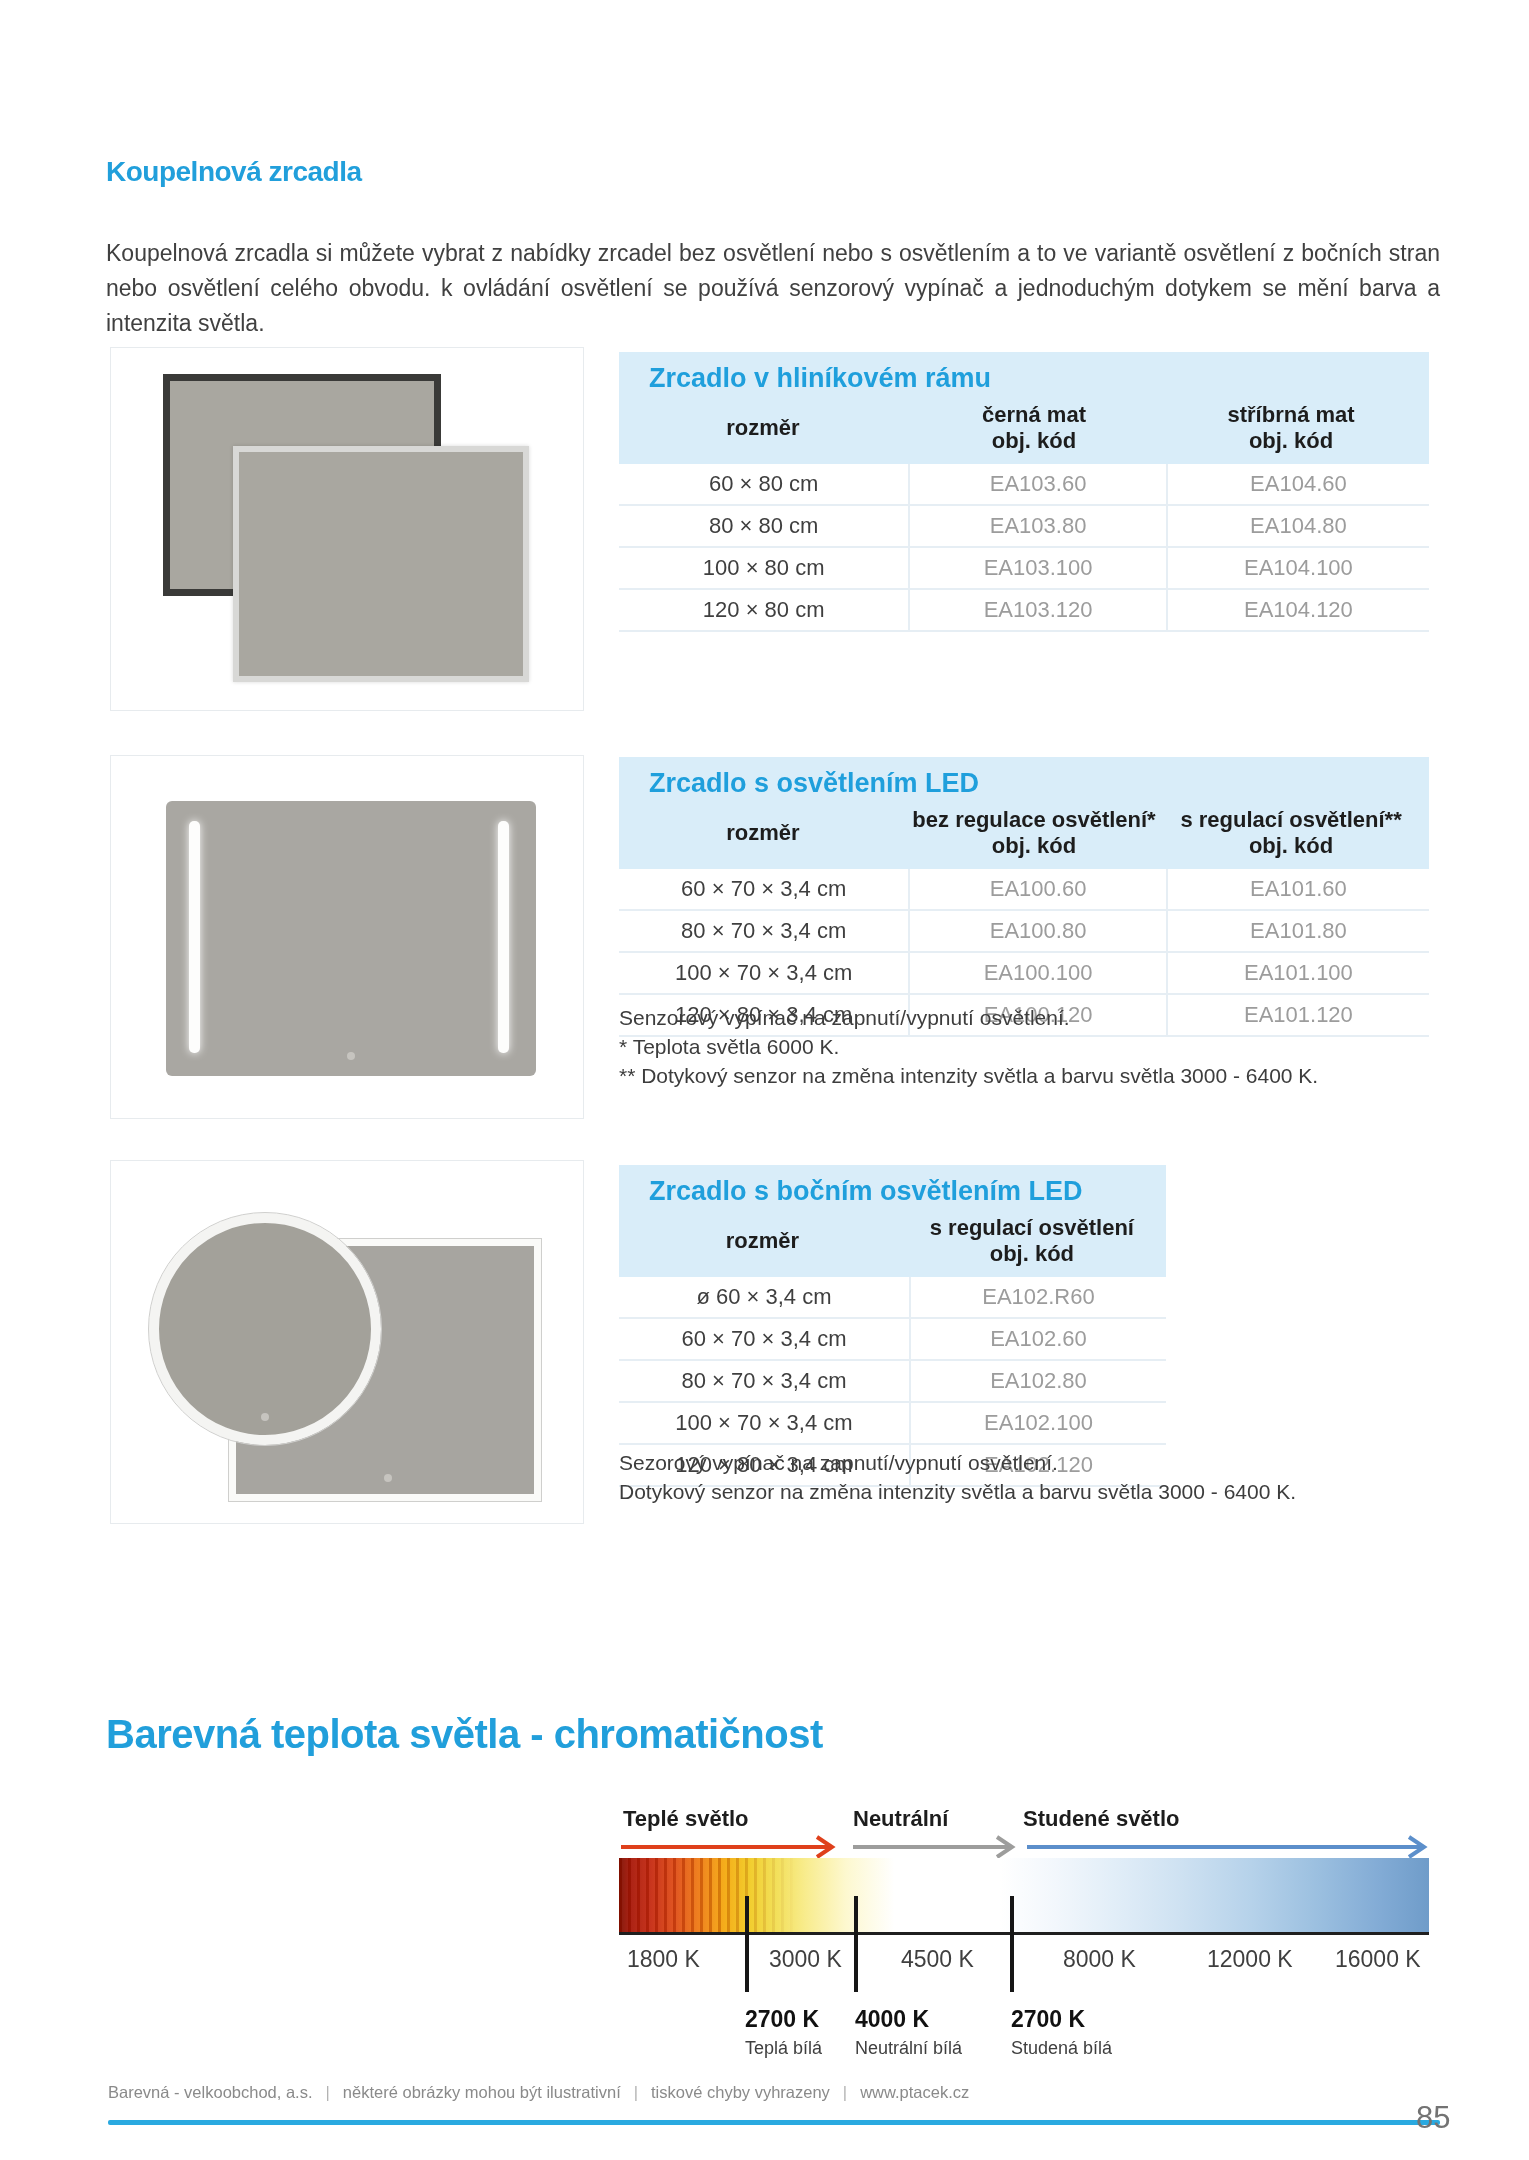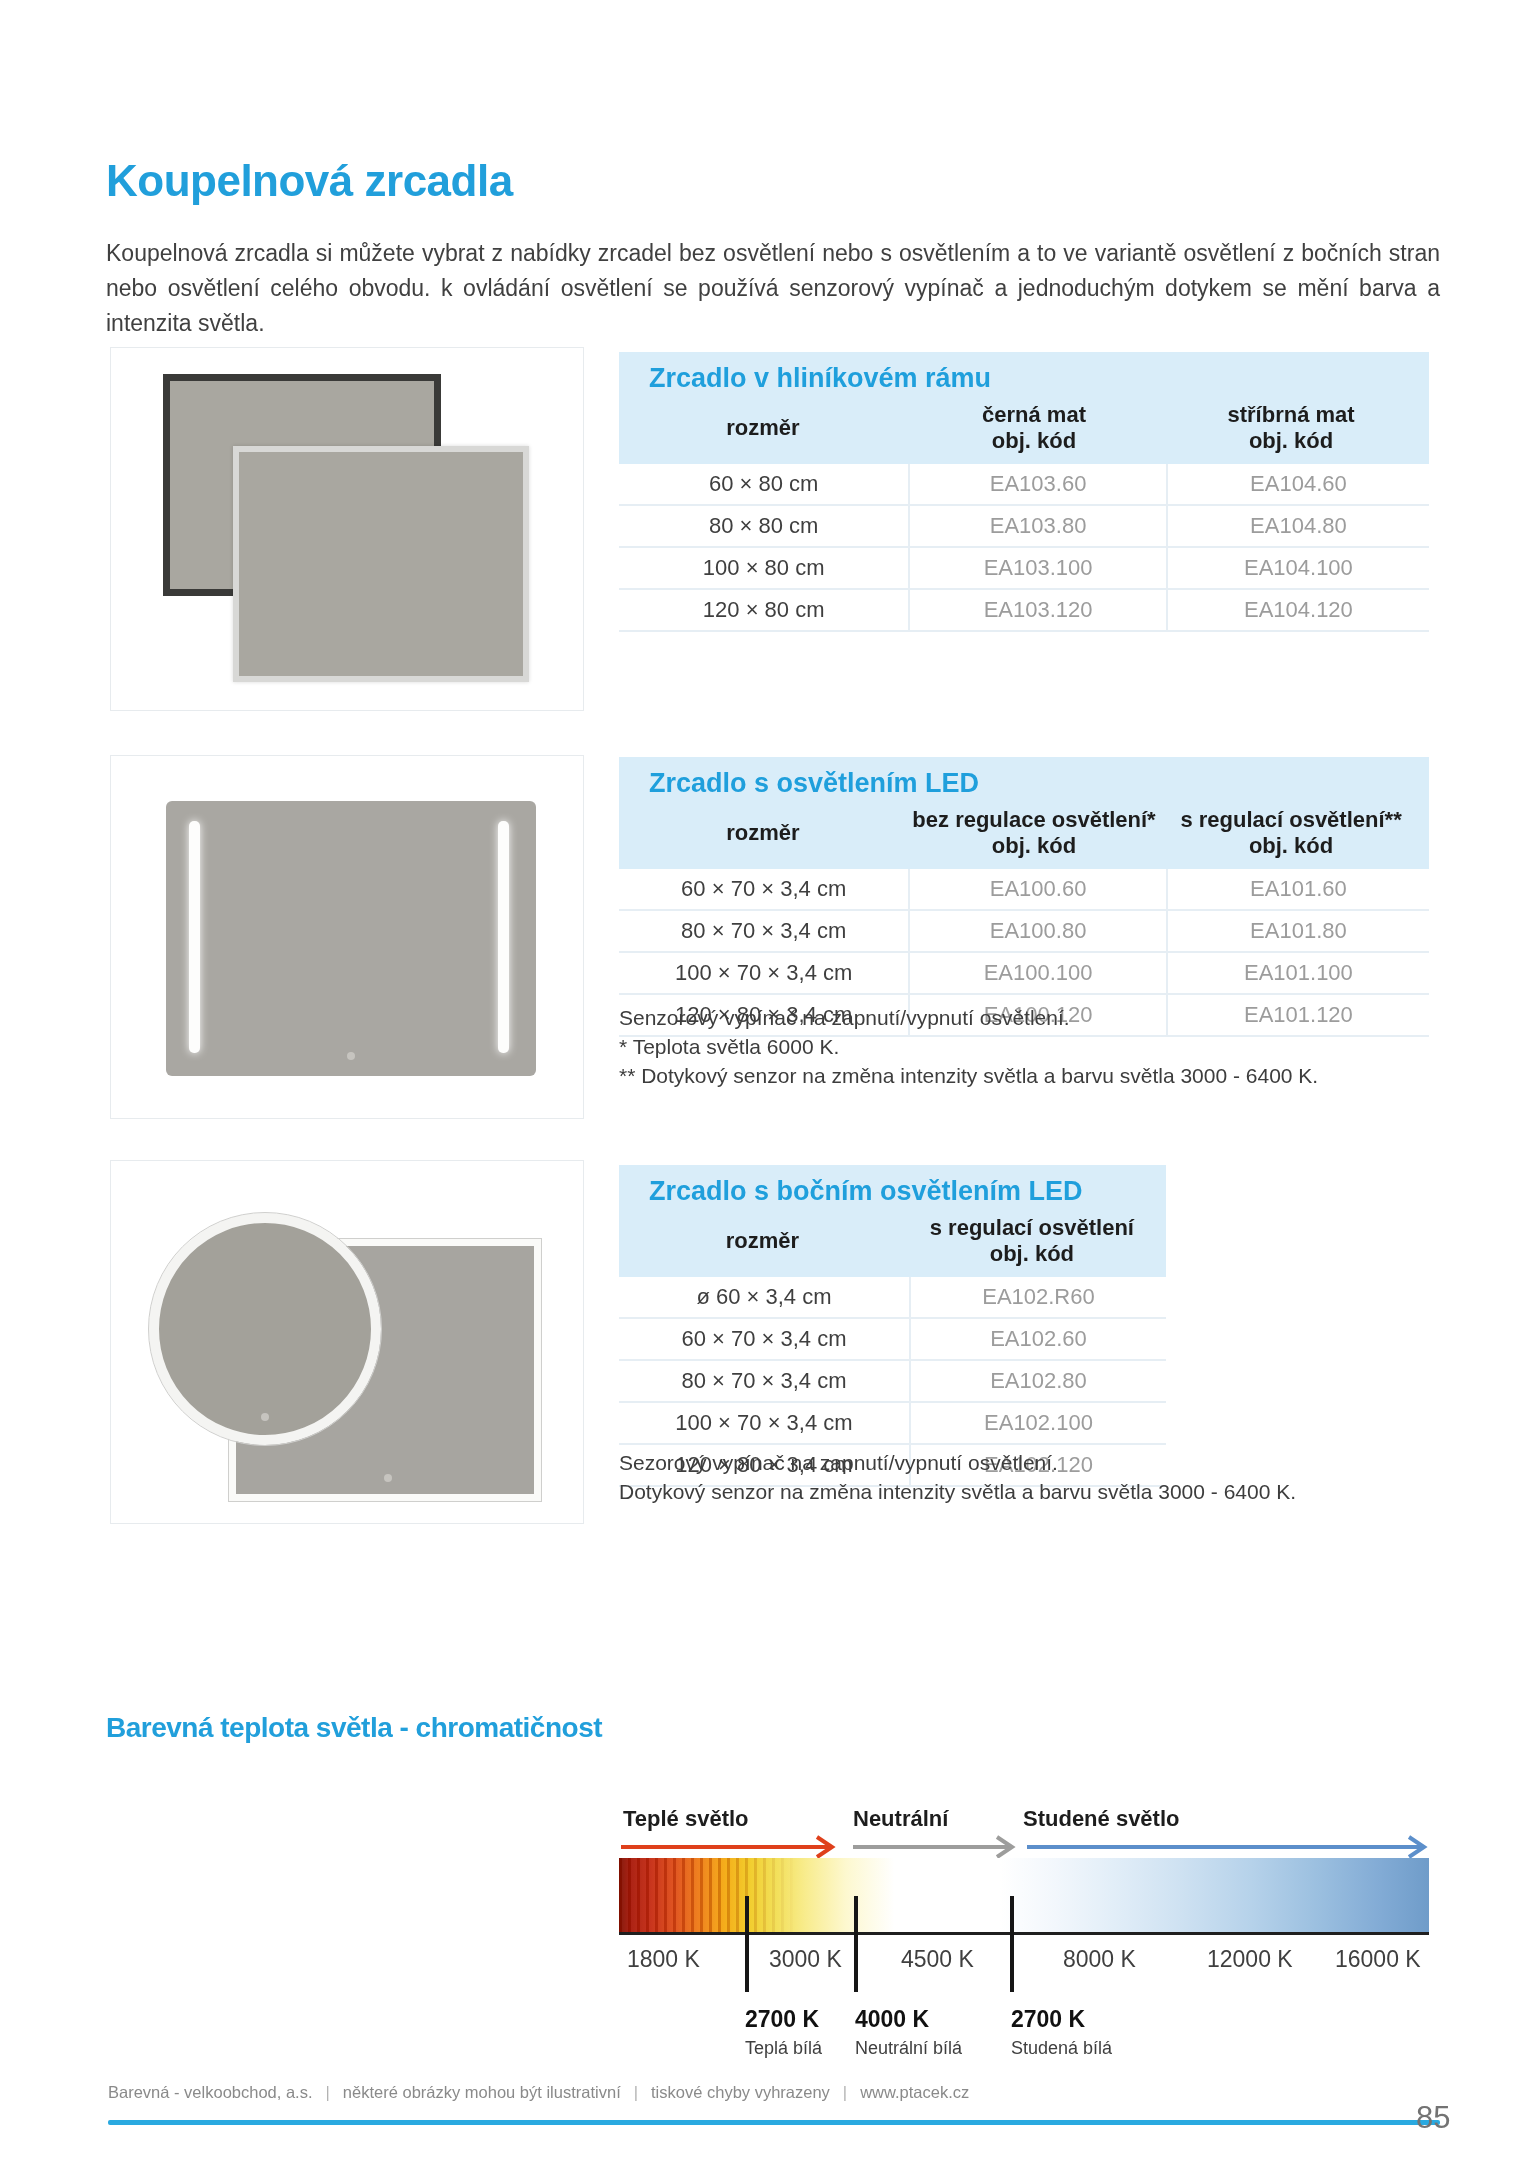--- a/index.html
+++ b/index.html
@@ -1,22 +1,22 @@
 <!DOCTYPE html>
 <html><head>
 <meta charset="utf-8">
 <style>
   html,body{margin:0;padding:0;background:#ffffff;}
   .page{
     position:relative; width:1529px; height:2160px; background:#ffffff;
     font-family:"Liberation Sans", sans-serif; color:#3c3c3c; overflow:hidden;
   }
   
-  .h1{position:absolute; left:106px; top:156px; font-size:44px; font-weight:bold; color:#219fdb; letter-spacing:-0.5px;}
-  .h2{position:absolute; left:106px; top:1712px; font-size:28px; font-weight:bold; color:#219fdb; letter-spacing:-0.5px;}
+  .h1{position:absolute; left:106px; top:156px; font-size:28px; font-weight:bold; color:#219fdb; letter-spacing:-0.5px;}
+  .h2{position:absolute; left:106px; top:1712px; font-size:40px; font-weight:bold; color:#219fdb; letter-spacing:-0.5px;}
   .intro{position:absolute; left:106px; top:236px; width:1334px; font-size:23px; line-height:35px; color:#404040; text-align:justify;}
 
   
   .imgbox{position:absolute; left:110px; width:472px; height:362px; background:#fff; border:1px solid #e7ebee;}
   .box1{top:347px;} .box2{top:755px;} .box3{top:1160px;}
 
   .mirror{position:absolute; background:#a9a7a0;}
   .m1-back{left:52px; top:26px; width:264px; height:208px; border:7px solid #3a3a38;}
   .m1-front{left:122px; top:98px; width:284px; height:224px; border:6px solid #d8d8d6; box-shadow:0 0 4px rgba(0,0,0,0.15);}
 

